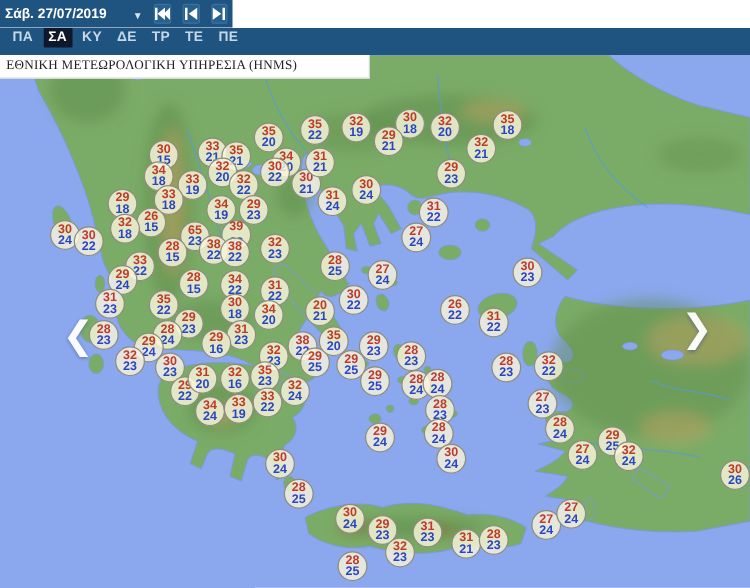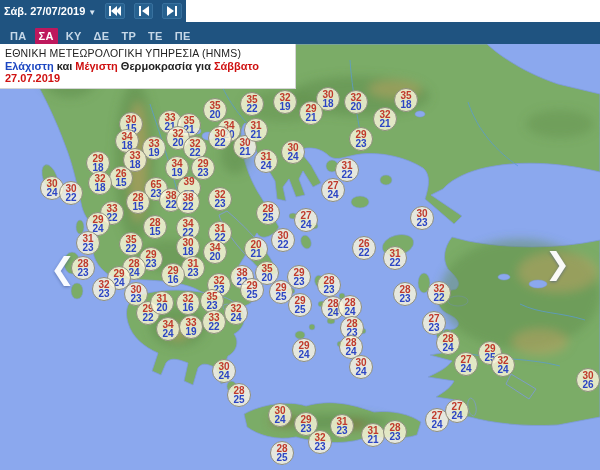--- a/index.html
+++ b/index.html
@@ -9,59 +9,59 @@
     background:#ffffff;
   }
   
   .titlebar{
     position:absolute;top:0;left:0;width:186px;height:22px;
     background:#1f5380;display:flex;align-items:center;gap:6px;
     padding:0 4px;box-sizing:border-box;z-index:30;
   }
   .date-drop{
     color:#fff;font-size:11px;font-weight:bold;white-space:nowrap;
-    display:flex;align-items:flex-end;gap:3px;cursor:pointer;
+    display:flex;align-items:flex-end;gap:21px;cursor:pointer;
   }
   .date-drop .caret{font-size:8px;line-height:8px;color:#d6e4f0;}
   .navbtn{
     width:22px;height:16px;background:#27618f;border:1px solid #38719e;
     border-radius:2px;display:flex;align-items:center;justify-content:center;
     cursor:pointer;padding:0;margin-left:3px;
   }
   .navbtn svg{display:block;}
   
   .tabbar{
     position:absolute;top:22px;left:0;width:600px;height:22px;
-    background:#1f5380;display:flex;align-items:flex-end;gap:4px;
+    background:#1f5380;display:flex;align-items:flex-start;gap:4px;
     padding:0 6px;box-sizing:border-box;z-index:30;
   }
   .tab{
     color:#c6d8e8;font-size:11px;font-weight:bold;padding:2px 4px;
     cursor:pointer;border-radius:1px;letter-spacing:.3px;
   }
-  .tab.active{background:#be185d;color:#ffffff;}
+  .tab.active{background:#0f172a;color:#ffffff;}
   
   .map{
     position:absolute;top:44px;left:0;width:600px;height:426px;
     background:#8ba8ee;overflow:hidden;
   }
   .map svg.land{position:absolute;top:0;left:0;}
   
   .watermark{
     position:absolute;left:168px;top:138px;
     font-size:104px;font-weight:bold;letter-spacing:16px;
     color:rgba(230,234,246,.38);z-index:2;user-select:none;
   }
   
   .header-box{
     position:absolute;top:0;left:0;width:296px;background:#ffffff;
     padding:3px 5px 4px 5px;box-sizing:border-box;z-index:20;
     border-bottom:1px solid #d5d5d5;border-right:1px solid #d5d5d5;
   }
-  .header-box .l1{font-size:10.5px;color:#222;letter-spacing:.2px;}
+  .header-box .l1{font-size:10.5px;color:#222;letter-spacing:.2px;font-family:Liberation Serif, serif;}
   .header-box .l2,.header-box .l3{font-size:11px;font-weight:bold;margin-top:1px;}
   .seg-blue{color:#1b46c2;}
   .seg-red{color:#cf1010;}
   .seg-dark{color:#222222;}
   
   .stations{position:absolute;top:0;left:0;width:600px;height:426px;z-index:5;}
   .station{
     position:absolute;width:24px;height:24px;border-radius:50%;
     background:rgba(249,245,219,.82);border:1px solid #8d8d7e;
     box-sizing:border-box;display:flex;flex-direction:column;
@@ -632,18 +632,17 @@
         <span class="tmin">24</span>
       </div>
       <div class="station" style="left: 445px; top: 355px;">
         <span class="tmax">27</span>
         <span class="tmin">24</span>
       </div>
     </div>
 
   <div class="header-box">
     <div class="l1">ΕΘΝΙΚΗ ΜΕΤΕΩΡΟΛΟΓΙΚΗ ΥΠΗΡΕΣΙΑ (HNMS)</div>
-    <div class="l2"><span class="seg-blue">Ελάχιστη</span><span class="seg-dark"> και </span><span class="seg-red">Μέγιστη</span><span class="seg-dark"> Θερμοκρασία για </span><span class="seg-red">Σάββατο 27.07.2019</span></div>
   </div>
 
   <div class="nav-arrow left">❮</div>
   <div class="nav-arrow right">❯</div>
 </div>
 
 </body></html>

